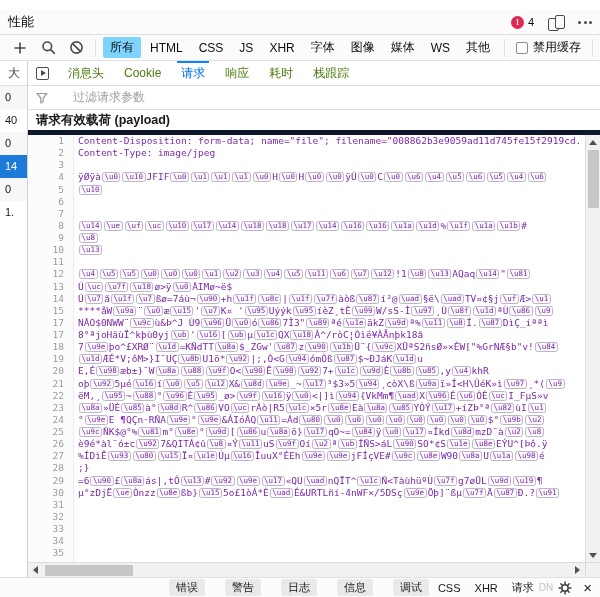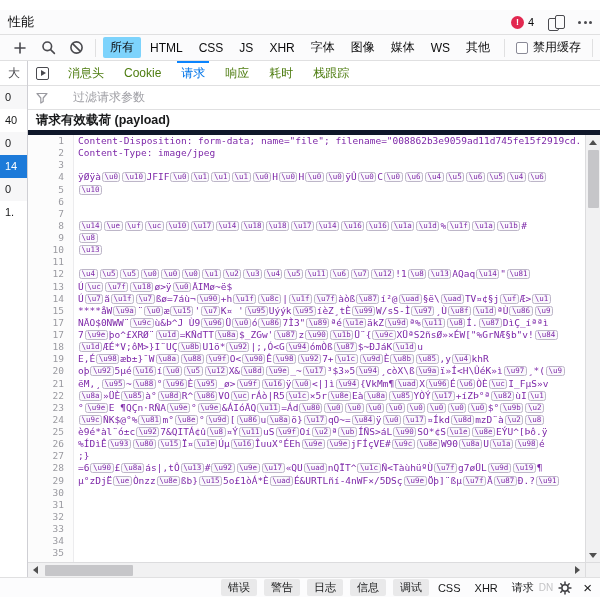--- a/index.html
+++ b/index.html
@@ -247,20 +247,21 @@
               <div class="ln"></div>
               <div class="ln"><span class="ub">\u14</span><span class="ub">\ue</span><span class="ub">\uf</span><span class="ub">\uc</span><span class="ub">\u10</span><span class="ub">\u17</span><span class="ub">\u14</span><span class="ub">\u18</span><span class="ub">\u18</span><span class="ub">\u17</span><span class="ub">\u14</span><span class="ub">\u16</span><span class="ub">\u16</span><span class="ub">\u1a</span><span class="ub">\u1d</span><span class="t">%</span><span class="ub">\u1f</span><span class="ub">\u1a</span><span class="ub">\u1b</span><span class="t">#</span></div>
               <div class="ln"><span class="ub">\u8</span></div>
               <div class="ln"><span class="ub">\u13</span></div>
               <div class="ln"></div>
               <div class="ln"><span class="ub">\u4</span><span class="ub">\u5</span><span class="ub">\u5</span><span class="ub">\u0</span><span class="ub">\u0</span><span class="ub">\u0</span><span class="ub">\u1</span><span class="ub">\u2</span><span class="ub">\u3</span><span class="ub">\u4</span><span class="ub">\u5</span><span class="ub">\u11</span><span class="ub">\u6</span><span class="ub">\u7</span><span class="ub">\u12</span><span class="t">!1</span><span class="ub">\u8</span><span class="ub">\u13</span><span class="t">AQaq</span><span class="ub">\u14</span><span class="t">"</span><span class="ub">\u81</span></div>
               <div class="ln"><span class="t">Ú</span><span class="ub">\uc</span><span class="ub">\u7f</span><span class="ub">\u18</span><span class="t">ø&gt;ÿ</span><span class="ub">\u0</span><span class="t">ÃIMø~ë$</span></div>
               <div class="ln"><span class="t">Ú</span><span class="ub">\u7</span><span class="t">ã</span><span class="ub">\u1f</span><span class="ub">\u7</span><span class="t">ßø=7áù¬</span><span class="ub">\u90</span><span class="t">+h</span><span class="ub">\u1f</span><span class="ub">\u8c</span><span class="t">|</span><span class="ub">\u1f</span><span class="ub">\u7f</span><span class="t">àòß</span><span class="ub">\u87</span><span class="t">í²@</span><span class="ub">\uad</span><span class="t">§ë\</span><span class="ub">\uad</span><span class="t">TV¤¢§j</span><span class="ub">\uf</span><span class="t">Æ&gt;</span><span class="ub">\u1</span></div>
               <div class="ln"><span class="t">****åW</span><span class="ub">\u9a</span><span class="t">¨</span><span class="ub">\u0</span><span class="t">æ</span><span class="ub">\u15</span><span class="t">'</span><span class="ub">\u7</span><span class="t">K¤ '</span><span class="ub">\u95</span><span class="t">Uýýk</span><span class="ub">\u95</span><span class="t">íèZ¸tÈ</span><span class="ub">\u99</span><span class="t">W/sS-Ì</span><span class="ub">\u97</span><span class="t">¸Ù</span><span class="ub">\u8f</span><span class="ub">\u1d</span><span class="t">ªÙ</span><span class="ub">\u86</span><span class="ub">\u9</span></div>
               <div class="ln"><span class="t">NÃO$0NWW¨</span><span class="ub">\u9c</span><span class="t">ù&amp;Þ^J Ù9</span><span class="ub">\u96</span><span class="t">Ü</span><span class="ub">\u0</span><span class="t">ó</span><span class="ub">\u86</span><span class="t">7Ì3"</span><span class="ub">\u89</span><span class="t">ªé</span><span class="ub">\u1e</span><span class="t">äkZ</span><span class="ub">\u9d</span><span class="t">ª%</span><span class="ub">\u11</span><span class="ub">\u8</span><span class="t">Í.</span><span class="ub">\u87</span><span class="t">DìÇ_íªªì</span></div>
+              <div class="ln"><span class="t">8°ªjoHäùÏ^kþù0yj</span><span class="ub">\ub</span><span class="t">'</span><span class="ub">\u16</span><span class="t">[</span><span class="ub">\ub</span><span class="t">µ</span><span class="ub">\u1c</span><span class="t">QX</span><span class="ub">\u18</span><span class="t">À^/ròC¦Òìë¥ÀÅnþk18ã</span></div>
               <div class="ln"><span class="t">7</span><span class="ub">\u9e</span><span class="t">þo^£XRØ¨</span><span class="ub">\u1d</span><span class="t">=KÑdTT</span><span class="ub">\u8a</span><span class="t">$_ZGw'</span><span class="ub">\u87</span><span class="t">z</span><span class="ub">\u90</span><span class="ub">\u1b</span><span class="t">Ü¨{</span><span class="ub">\u9c</span><span class="t">XÜªS2ñsØ»×ÉW["%GrNÆ§b"v!</span><span class="ub">\u84</span></div>
               <div class="ln"><span class="ub">\u1d</span><span class="t">ÆÉ*V;ôM&gt;}I¨UÇ</span><span class="ub">\u8b</span><span class="t">U1ö*</span><span class="ub">\u92</span><span class="t">|;,Ó&lt;G</span><span class="ub">\u94</span><span class="t">ómÒß</span><span class="ub">\u87</span><span class="t">$~ÐJáK</span><span class="ub">\u1d</span><span class="t">u</span></div>
               <div class="ln"><span class="t">E,É</span><span class="ub">\u98</span><span class="t">æb±}¯W</span><span class="ub">\u8a</span><span class="ub">\u88</span><span class="ub">\u9f</span><span class="t">O&lt;</span><span class="ub">\u90</span><span class="t">Ê</span><span class="ub">\u98</span><span class="ub">\u92</span><span class="t">7+</span><span class="ub">\u1c</span><span class="ub">\u9d</span><span class="t">È</span><span class="ub">\u8b</span><span class="ub">\u85</span><span class="t">,y</span><span class="ub">\u4</span><span class="t">khR</span></div>
               <div class="ln"><span class="t">oþ</span><span class="ub">\u92</span><span class="t">5µé</span><span class="ub">\u16</span><span class="t">í</span><span class="ub">\u0</span><span class="ub">\u5</span><span class="ub">\u12</span><span class="t">X&amp;</span><span class="ub">\u8d</span><span class="ub">\u9e</span><span class="t">_~</span><span class="ub">\u17</span><span class="t">³$3»5</span><span class="ub">\u94</span><span class="t">¸còX\ß</span><span class="ub">\u9a</span><span class="t">ï»Í&lt;H\ÛéK»ì</span><span class="ub">\u97</span><span class="t">¸*(</span><span class="ub">\u9</span></div>
               <div class="ln"><span class="t">ëM,¸</span><span class="ub">\u95</span><span class="t">~</span><span class="ub">\u88</span><span class="t">°</span><span class="ub">\u96</span><span class="t">È</span><span class="ub">\u95</span><span class="t">_ø&gt;</span><span class="ub">\u9f</span><span class="ub">\u16</span><span class="t">ÿ</span><span class="ub">\u0</span><span class="t">&lt;|]ì</span><span class="ub">\u94</span><span class="t">{VkMm¶</span><span class="ub">\uad</span><span class="t">X</span><span class="ub">\u96</span><span class="t">É</span><span class="ub">\u6</span><span class="t">ÒÈ</span><span class="ub">\uc</span><span class="t">I_FµS»v</span></div>
               <div class="ln"><span class="ub">\u8a</span><span class="t">»ÜÈ</span><span class="ub">\u85</span><span class="t">à°</span><span class="ub">\u8d</span><span class="t">R^</span><span class="ub">\u86</span><span class="t">VO</span><span class="ub">\uc</span><span class="t">rÁò|R5</span><span class="ub">\u1c</span><span class="t">×5r</span><span class="ub">\u8e</span><span class="t">Eà</span><span class="ub">\u8a</span><span class="ub">\u85</span><span class="t">YÒÝ</span><span class="ub">\u17</span><span class="t">+íZÞ°ª</span><span class="ub">\u82</span><span class="t">ùI</span><span class="ub">\u1</span></div>
               <div class="ln"><span class="t">°</span><span class="ub">\u9e</span><span class="t">E ¶QÇn·RÑA</span><span class="ub">\u9e</span><span class="t">°</span><span class="ub">\u9e</span><span class="t">&amp;ÁIóÃQ</span><span class="ub">\u11</span><span class="t">=Ád</span><span class="ub">\u80</span><span class="ub">\u0</span><span class="ub">\u0</span><span class="ub">\u0</span><span class="ub">\u0</span><span class="ub">\u0</span><span class="ub">\u0</span><span class="ub">\u0</span><span class="ub">\u0</span><span class="t">$°</span><span class="ub">\u9b</span><span class="ub">\u2</span></div>
               <div class="ln"><span class="ub">\u9c</span><span class="t">ÑK$@°%</span><span class="ub">\u81</span><span class="t">m°</span><span class="ub">\u8e</span><span class="t">°</span><span class="ub">\u9d</span><span class="t">[</span><span class="ub">\u86</span><span class="t">u</span><span class="ub">\u8a</span><span class="t">ö}</span><span class="ub">\u17</span><span class="t">qO~=</span><span class="ub">\u84</span><span class="t">ÿ</span><span class="ub">\u0</span><span class="ub">\u17</span><span class="t">¤Íkd</span><span class="ub">\u8d</span><span class="t">mzD¨à</span><span class="ub">\u2</span><span class="ub">\u8</span></div>
               <div class="ln"><span class="t">è9é*àl¨ó±c</span><span class="ub">\u92</span><span class="t">7&amp;QITÁ¢û</span><span class="ub">\u8</span><span class="t">¤Ý</span><span class="ub">\u11</span><span class="t">uS</span><span class="ub">\u9f</span><span class="t">Oí</span><span class="ub">\u2</span><span class="t">ª</span><span class="ub">\ub</span><span class="t">ÍÑS&gt;áL</span><span class="ub">\u90</span><span class="t">SO*¢S</span><span class="ub">\u1e</span><span class="ub">\u8e</span><span class="t">EÝU^[Þô.ÿ</span></div>
               <div class="ln"><span class="t">%ÍDìÊ</span><span class="ub">\u93</span><span class="ub">\u80</span><span class="ub">\u15</span><span class="t">Ï¤</span><span class="ub">\u1e</span><span class="t">Úµ</span><span class="ub">\u16</span><span class="t">ÎuuX°ÉEh</span><span class="ub">\u9e</span><span class="ub">\u9e</span><span class="t">jFÍçVE#</span><span class="ub">\u9c</span><span class="ub">\u8e</span><span class="t">W90</span><span class="ub">\u8a</span><span class="t">U</span><span class="ub">\u1a</span><span class="ub">\u98</span><span class="t">é</span></div>
@@ -290,21 +291,21 @@
               <i class="arr-rt"></i>
             </span>
           <span class="corner"></span>
         </div>
       </div>
 
     </div>
   </div>
 
   <div class="console-bar">
-    <span id="console-toggles" style="display:flex;gap:7px;">
+    <span id="console-toggles" style="display:flex;gap:20px;">
         <span class="ctoggle">错误</span>
         <span class="ctoggle">警告</span>
         <span class="ctoggle">日志</span>
         <span class="ctoggle">信息</span>
         <span class="ctoggle">调试</span>
       </span>
     <span id="console-plain" style="display:flex;gap:10px;align-items:center;">
         <span class="cplain">CSS</span>
         <span class="cplain">XHR</span>
         <span class="cplain">请求</span>

